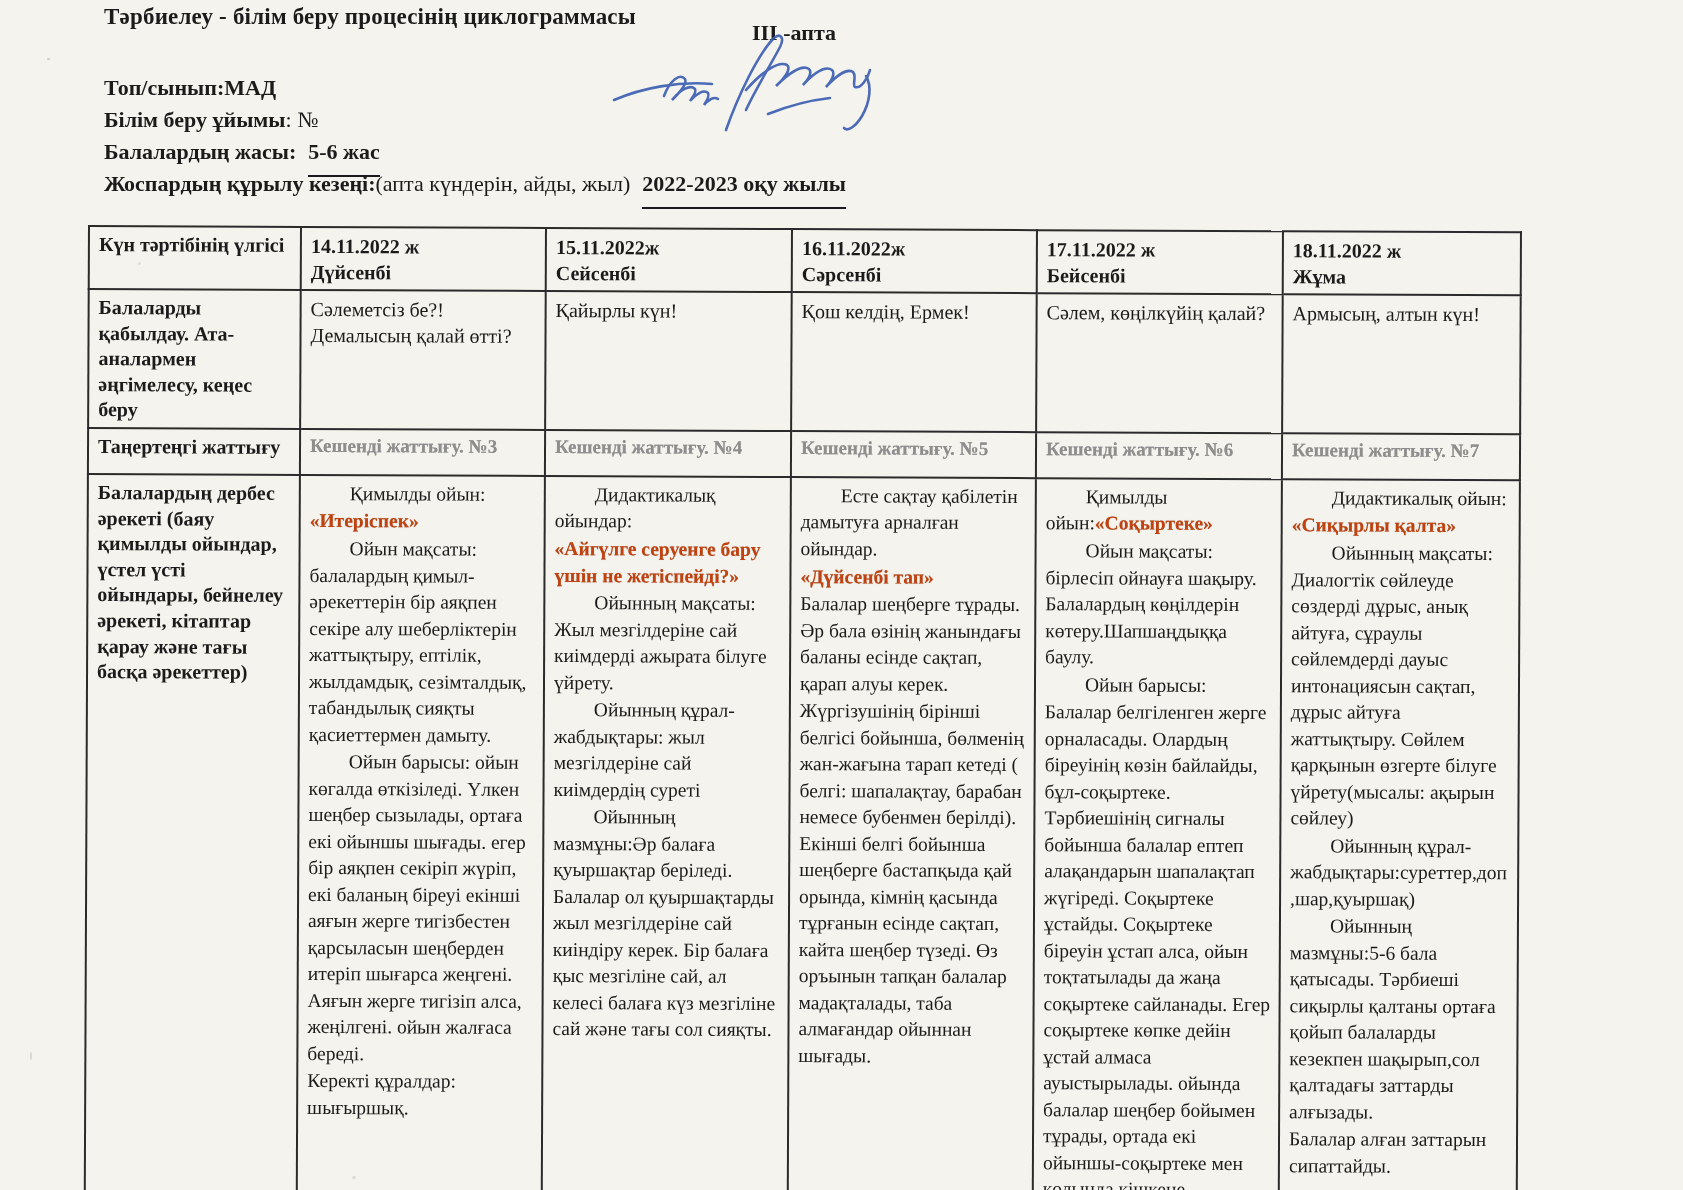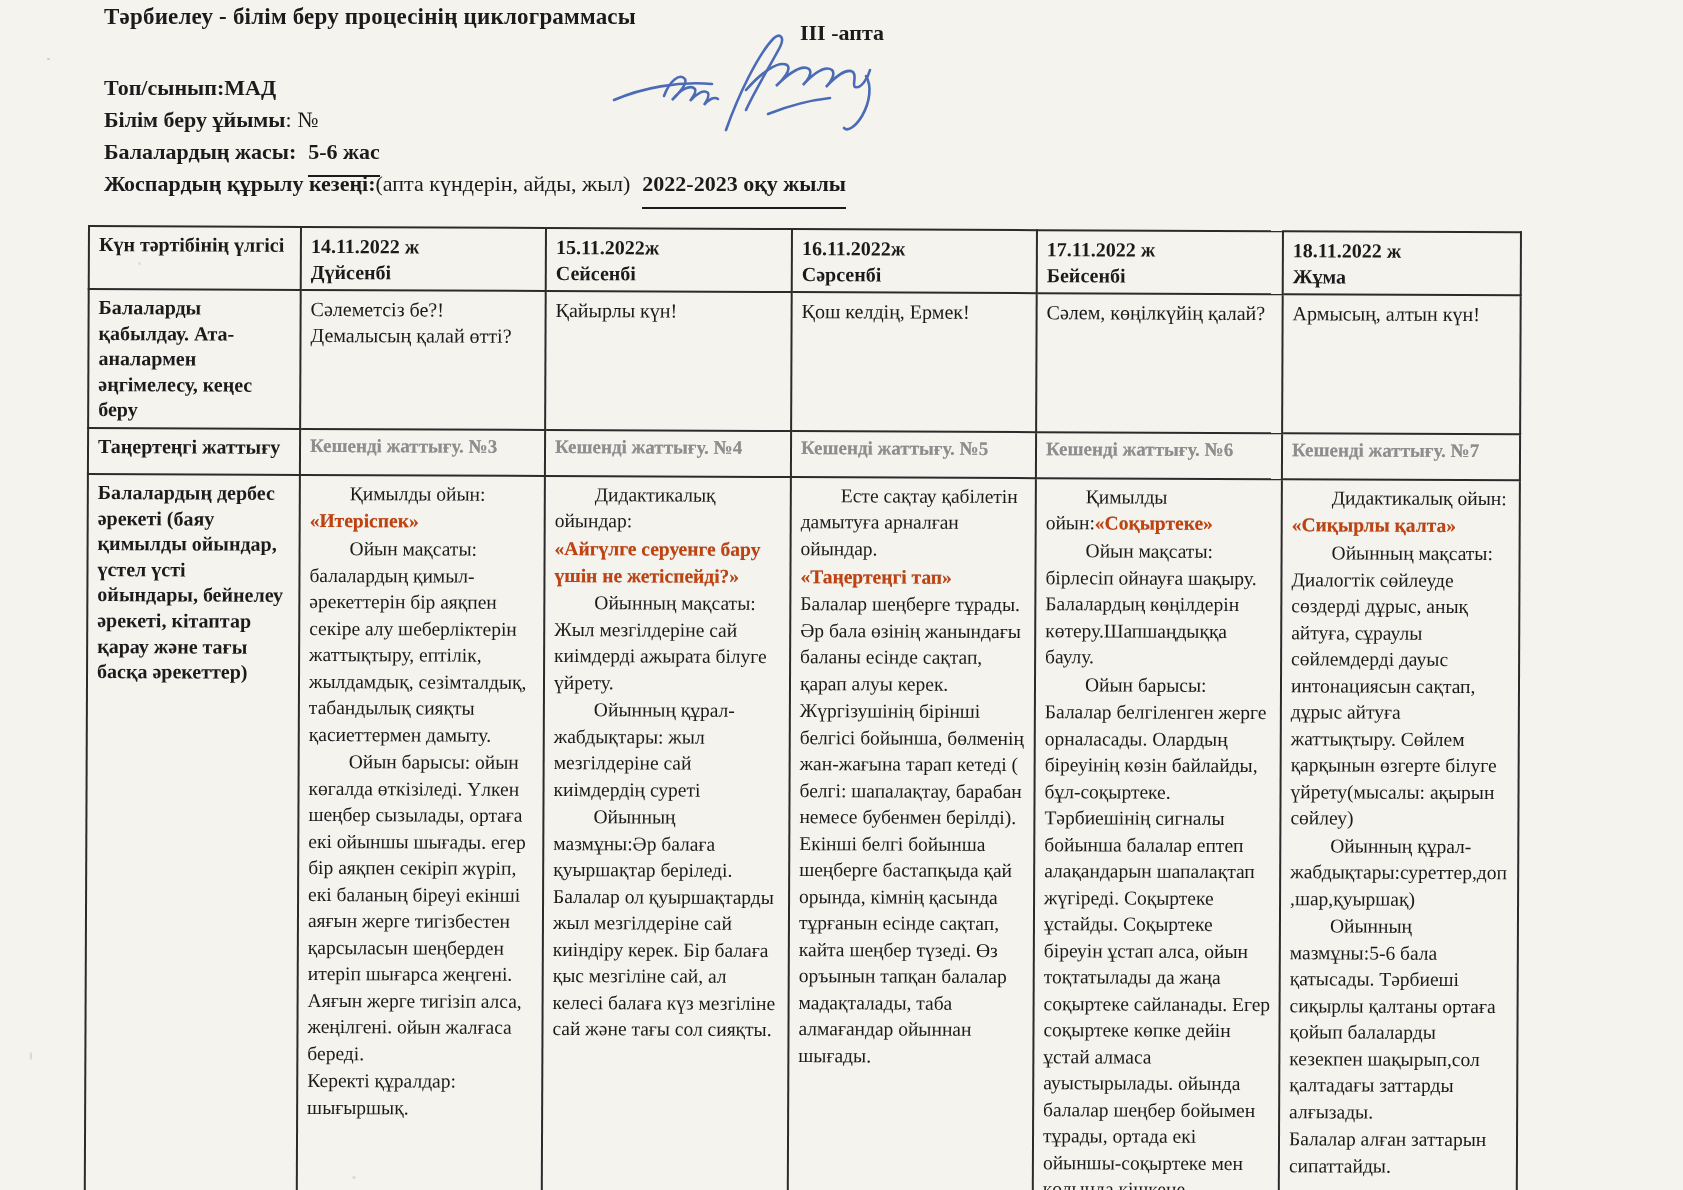--- a/index.html
+++ b/index.html
@@ -12,21 +12,21 @@
     font-family:"Liberation Serif","DejaVu Serif",serif;
     color:#1b1b1b;
   }
   
   .page-title{
     position:absolute;left:104px;top:4px;
     font-size:23px;font-weight:bold;letter-spacing:.2px;
   }
   .week-label{
     position:absolute;left:752px;top:20px;
-    font-size:22px;font-weight:bold;margin-left:48px;
+    font-size:22px;font-weight:bold;
   }
   .signature{
     position:absolute;left:608px;top:26px;width:300px;height:112px;
     z-index:3;opacity:.9;
   }
   .info-block{position:absolute;left:104px;top:72px;font-size:22px;line-height:32px;}
   .info-line{white-space:nowrap;}
   .lbl{font-weight:bold;}
   .val{font-weight:normal;}
   .uline{font-weight:bold;border-bottom:2px solid #1b1b1b;padding-bottom:11px;}
@@ -160,21 +160,21 @@
             </td>
         <td class="rich">
               <div class="para"><span class="seg-b">Дидактикалық ойындар:</span></div>
               <div class="para"><span class="seg-f">«Айгүлге серуенге бару үшін не жетіспейді?»</span></div>
               <div class="para"><span class="seg-b">Ойынның мақсаты: </span><span class="seg-n">Жыл мезгілдеріне сай киімдерді ажырата білуге үйрету.</span></div>
               <div class="para"><span class="seg-b">Ойынның құрал-жабдықтары: </span><span class="seg-n">жыл мезгілдеріне сай киімдердің суреті</span></div>
               <div class="para"><span class="seg-b">Ойынның мазмұны:</span><span class="seg-n">Әр балаға қуыршақтар беріледі. Балалар ол қуыршақтарды жыл мезгілдеріне сай киіндіру керек. Бір балаға қыс мезгіліне сай, ал келесі балаға күз мезгіліне сай және тағы сол сияқты.</span></div>
             </td>
         <td class="rich">
               <div class="para"><span class="seg-b">Есте сақтау қабілетін дамытуға арналған ойындар.</span></div>
-              <div class="para"><span class="seg-f">«Таңертеңгі тап»</span></div>
+              <div class="para"><span class="seg-f">«Дүйсенбі тап»</span></div>
               <div class="para"><span class="seg-n">Балалар шеңберге тұрады. Әр бала өзінің жанындағы баланы есінде сақтап, қарап алуы керек.</span></div>
               <div class="para"><span class="seg-n">Жүргізушінің бірінші белгісі бойынша, бөлменің жан-жағына тарап кетеді ( белгі: шапалақтау, барабан немесе бубенмен берілді). Екінші белгі бойынша шеңберге бастапқыда қай орында, кімнің қасында тұрғанын есінде сақтап, кайта шеңбер түзеді. Өз оръынын тапқан балалар мадақталады, таба алмағандар ойыннан шығады.</span></div>
             </td>
         <td class="rich">
               <div class="para"><span class="seg-b">Қимылды ойын:</span><span class="seg-f">«Соқыртеке»</span></div>
               <div class="para"><span class="seg-b">Ойын мақсаты: </span><span class="seg-n">бірлесіп ойнауға шақыру. Балалардың көңілдерін көтеру.Шапшаңдыққа баулу.</span></div>
               <div class="para"><span class="seg-b">Ойын барысы:</span></div>
               <div class="para"><span class="seg-n">Балалар белгіленген жерге орналасады. Олардың біреуінің көзін байлайды, бұл-соқыртеке. Тәрбиешінің сигналы бойынша балалар ептеп алақандарын шапалақтап жүгіреді. Соқыртеке ұстайды. Соқыртеке біреуін ұстап алса, ойын тоқтатылады да жаңа соқыртеке сайланады. Егер соқыртеке көпке дейін ұстай алмаса ауыстырылады. ойында балалар шеңбер бойымен тұрады, ортада екі ойыншы-соқыртеке мен қолында кішкене қоңырауы бар бала, бала</span></div>
             </td>
         <td class="rich">

